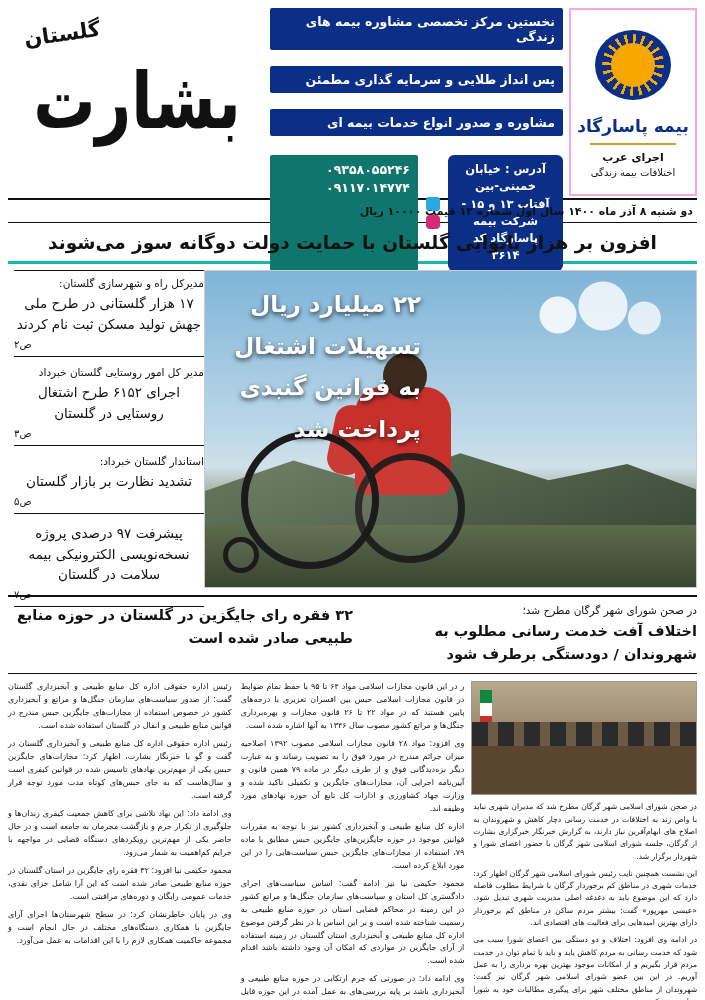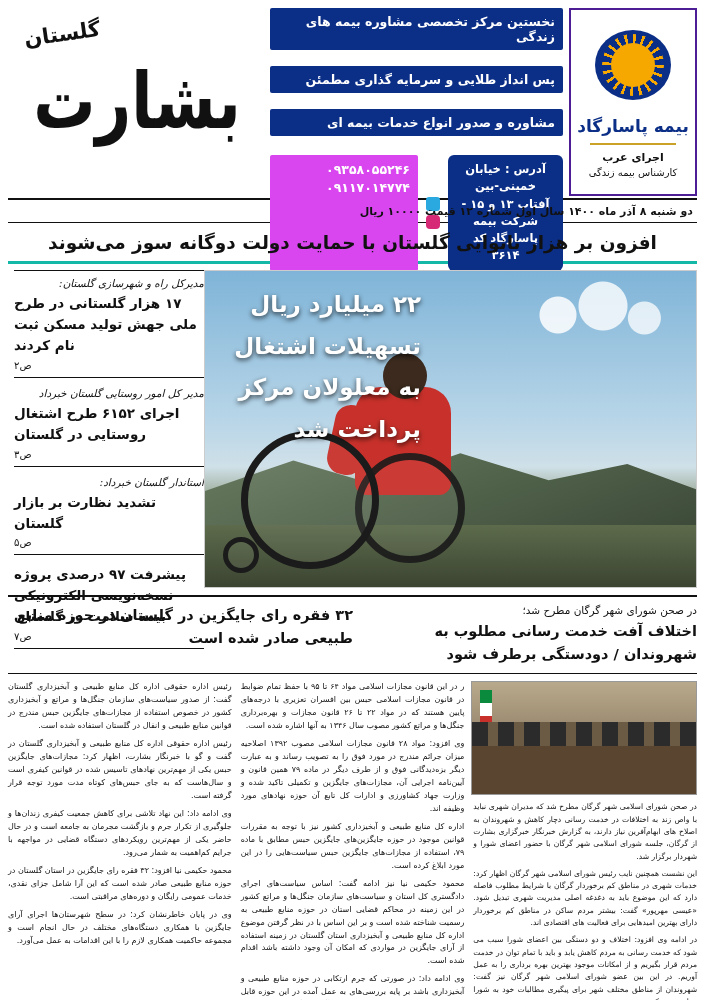--- a/index.html
+++ b/index.html
@@ -26,21 +26,21 @@
     letter-spacing:-2px;
     transform:scaleY(1.25);
   }
   .masthead .logo-small{
     position:absolute;top:14px;left:16px;
     font-size:21px;font-weight:bold;color:#111;
     transform:rotate(-8deg);
   }
   .ad{flex:1;display:flex;flex-direction:row-reverse;gap:6px;padding-left:4px;}
   .ad-left{
-    width:128px;border:2px solid #4c1d95;box-sizing:border-box;
+    width:128px;border:2px solid #f9a8d4;box-sizing:border-box;
     display:flex;flex-direction:column;align-items:center;justify-content:flex-start;
     padding:16px 4px;background:#fff;
   }
   .sun{
     width:76px;height:76px;border-radius:50%;
     background:#0b2e86;
     display:flex;align-items:center;justify-content:center;margin-top:4px;
   }
   .sun .inner{width:44px;height:44px;border-radius:50%;background:#f6a800;position:relative;}
   .sun .inner::before{
@@ -72,21 +72,21 @@
   .ins-person{font-size:11px;color:#111;font-weight:bold;}
   .ins-role{font-size:10px;color:#111;margin-top:3px;}
 
   .ad-right{flex:1;display:flex;flex-direction:column;gap:16px;}
   .ad-line{
     background:#0b2e86;color:#fff;font-size:12.5px;font-weight:bold;
     padding:6px 8px;text-align:right;border-radius:2px;
   }
   .ad-contact{display:flex;flex-direction:row-reverse;gap:6px;margin-top:3px;}
   .phones{
-    width:132px;background:#d946ef;color:#fff;font-size:12.5px;font-weight:bold;
+    width:132px;background:#0f766e;color:#fff;font-size:12.5px;font-weight:bold;
     padding:6px 8px;text-align:right;line-height:1.45;border-radius:2px;
   }
   .address{
     flex:1;background:#0b2e86;color:#fff;font-size:11.5px;font-weight:bold;
     padding:6px 12px;text-align:center;line-height:1.5;border-radius:6px;
   }
   .social{display:flex;flex-direction:column;gap:4px;justify-content:center;padding:0 2px;}
   .sicon{width:14px;height:14px;border-radius:3px;background:#2aa9e0;display:block;}
   .sicon.ig{background:#d62976;border-radius:4px;}
 
@@ -100,22 +100,22 @@
   
   .lead{
     text-align:center;font-size:18.5px;font-weight:bold;
     padding:9px 4px 8px;border-bottom:3px solid #14b8a6;
   }
 
   
   .mid{display:flex;flex-direction:row-reverse;margin-top:6px;height:318px;}
   .briefs{width:196px;padding-left:6px;box-sizing:border-box;}
   .brief{border-bottom:1px solid #111;padding-bottom:6px;margin-bottom:9px;}
-  .brief .kicker{font-size:10.5px;color:#111;text-align:right;margin-bottom:4px;font-style:italic;}
-  .brief .btitle{font-size:13.5px;font-weight:bold;text-align:left;line-height:1.55;}
+  .brief .kicker{font-size:10.5px;color:#111;text-align:right;margin-bottom:4px;}
+  .brief .btitle{font-size:13.5px;font-weight:normal;text-align:center;line-height:1.55;}
   .brief .pg{font-size:10px;text-align:left;margin-top:4px;color:#111;}
   .brief.first{border-top:1px solid #111;padding-top:6px;}
 
   .hero{flex:1;position:relative;border:1px solid #ccc;overflow:hidden;background:#8fb7d6;}
   .sky{position:absolute;inset:0;background:linear-gradient(#7fb4d8 0%,#b9d6e8 48%,#cfe0e8 62%,#9aa893 72%,#6f7a5e 100%);}
   .clouds{position:absolute;top:8px;right:12px;width:180px;height:60px;
     background:radial-gradient(circle at 30% 60%, rgba(255,255,255,.85) 18px, transparent 19px),
                radial-gradient(circle at 55% 45%, rgba(255,255,255,.8) 24px, transparent 25px),
                radial-gradient(circle at 78% 65%, rgba(255,255,255,.75) 16px, transparent 17px);}
   .mount{position:absolute;left:0;right:0;bottom:60px;height:90px;
@@ -194,21 +194,21 @@
         </div>
       </div>
 
       <div class="ad-left">
         <div class="sun">
             <div class="inner"></div>
           </div>
         <div class="ins-name">بیمه پاسارگاد</div>
         <div class="ins-rule"></div>
         <div class="ins-person">اجرای عرب</div>
-        <div class="ins-role">کارشناس بیمه زندگی</div>
+        <div class="ins-role">اختلافات بیمه زندگی</div>
       </div>
 
     </div>
   </div>
 
   <div class="datebar">
     <span>دو شنبه ۸ آذر ماه ۱۴۰۰  سال اول  شماره ۱۲  قیمت ۱۰۰۰۰ ریال</span>
   </div>
 
   <div class="lead">افزون بر هزار نانوایی گلستان با حمایت دولت دوگانه سوز می‌شوند</div>
@@ -249,21 +249,21 @@
       <div class="ground"></div>
       <div class="person-arm"></div>
       <div class="person-body"></div>
       <div class="person-head"></div>
       <div class="chair-wheel wheel-b"></div>
       <div class="chair-wheel wheel-a"></div>
       <div class="chair-wheel wheel-small"></div>
       <div class="hero-title">
         <div>۲۲ میلیارد ریال</div>
         <div>تسهیلات اشتغال</div>
-        <div>به معلولان مرکز</div>
+        <div>به قوانین گنبدی</div>
         <div>پرداخت شد</div>
       </div>
     </div>
 
   </div>
 
   <div class="hrule"></div>
 
   <div class="botheads">
     <div class="bh-right">

